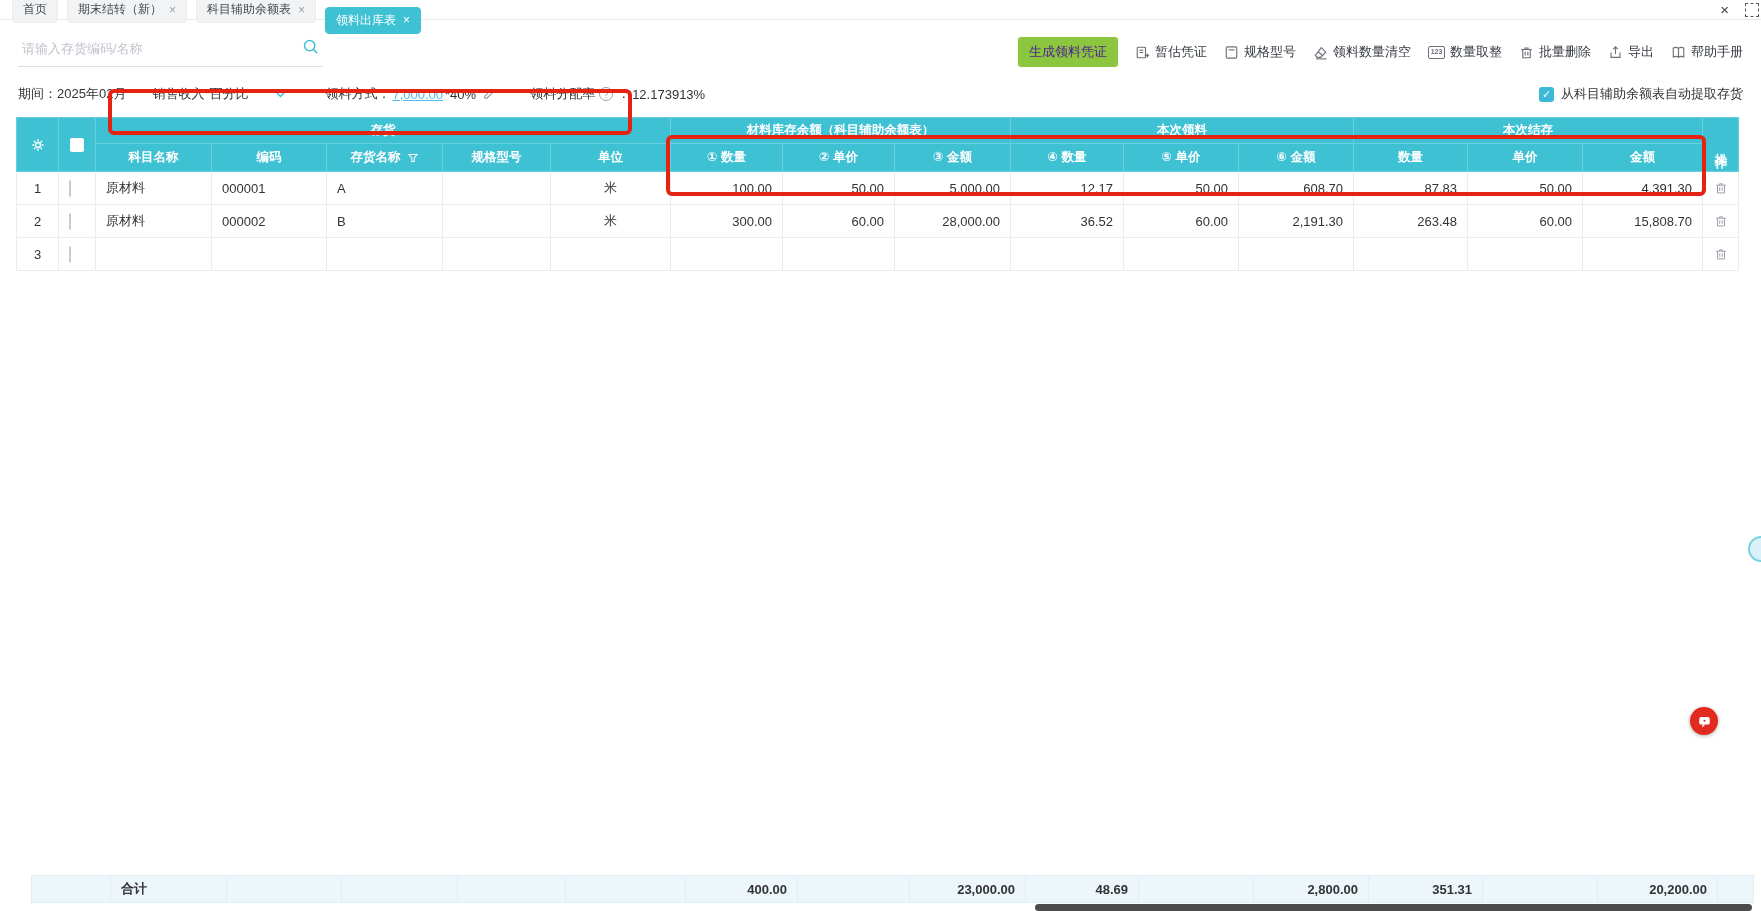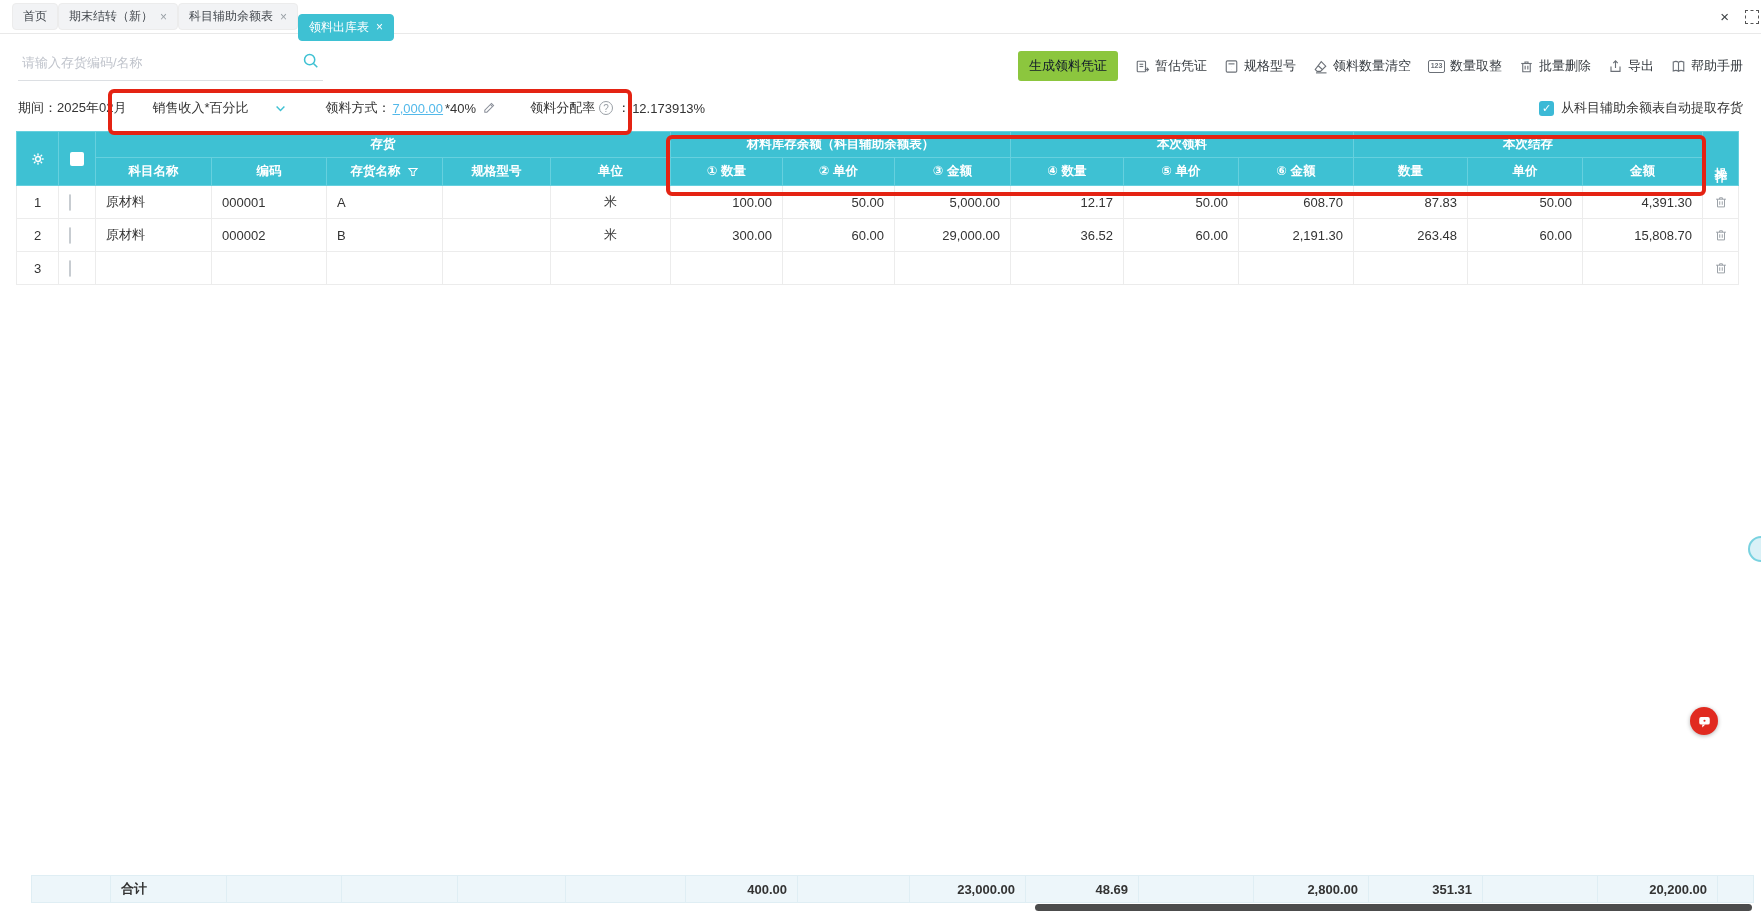--- a/index.html
+++ b/index.html
@@ -2,38 +2,38 @@
 <html><head>
 <meta charset="utf-8">
 <style>
   * { box-sizing: border-box; margin: 0; padding: 0; }
   html,body { width:1761px; height:911px; overflow:hidden; }
   body {
     font-family:"Liberation Sans","DejaVu Sans",sans-serif;
     color:#333; background:#fff; position:relative; font-size:13px;
   }
   
-  .tabbar { height:34px; background:#fff; border-bottom:1px solid #e9e9e9;
-            display:flex; align-items:center; padding:0 12px; }
+  .tabbar { height:20px; background:#fff; border-bottom:1px solid #e9e9e9;
+            display:flex; align-items:center; padding:0 12px; gap:9px; }
   .tab { background:#f2f3f5; border:1px solid #ececec; border-radius:4px; padding:4px 10px;
          font-size:12px; color:#454a50; display:flex; align-items:center; gap:7px; cursor:pointer; white-space:nowrap; }
   .tab .x { color:#9aa0a6; font-size:12px; line-height:1; }
   .tab.active { background:#3ec1d3; border-color:#3ec1d3; color:#fff;margin-top:21px; }
   .tab.active .x { color:#fff; }
   .tabbar-right { margin-left:auto; display:flex; align-items:center; gap:16px; color:#3c4043; }
   .winicon { font-size:15px; cursor:pointer; }
   .frag { width:14px; height:14px; border:1.5px dashed #555; margin-right:-10px; }
 
   
   .search-row { display:flex; padding:17px 18px 4px 18px; }
   .search-box { width:305px; border-bottom:1px solid #dcdfe3; display:flex; align-items:center; padding:0 4px 7px 4px; }
   .search-box input { border:none; outline:none; flex:1; font-size:13px; color:#333; background:transparent; }
   .search-box input::placeholder { color:#c0c4cc; }
   .toolbar { margin-left:auto; display:flex; align-items:center; gap:17px; color:#363b40; }
-  .btn-green { background:#8cc63e; color:#0f172a; border:none; border-radius:3px;
+  .btn-green { background:#8cc63e; color:#4c1d95; border:none; border-radius:3px;
                padding:6px 11px; font-size:13px; cursor:pointer; font-family:inherit; }
   .tool { display:flex; align-items:center; gap:5px; cursor:pointer; white-space:nowrap; }
   .tool svg { display:block; }
   .icon123 { width:17px; height:13px; border:1.3px solid #6b7077; border-radius:2px;
              font-size:7px; line-height:10px; text-align:center; color:#6b7077; font-weight:bold; }
 
   
   .filter-row { display:flex; align-items:center; padding:14px 18px 14px 18px; position:relative; }
   .lbl { color:#333; }
   .sel { display:flex; align-items:center; gap:26px; margin-left:26px; cursor:pointer; }
@@ -323,21 +323,21 @@
     <tr>
       <td class="ctr">2</td>
       <td><span class="rowcb"></span></td>
       <td>原材料</td>
       <td>000002</td>
       <td>B</td>
       <td></td>
       <td class="ctr">米</td>
       <td class="num">300.00</td>
       <td class="num">60.00</td>
-      <td class="num">29,000.00</td>
+      <td class="num">28,000.00</td>
       <td class="num">36.52</td>
       <td class="num">60.00</td>
       <td class="num">2,191.30</td>
       <td class="num">263.48</td>
       <td class="num">60.00</td>
       <td class="num">15,808.70</td>
       <td>
         <span class="trashbtn">
           <svg width="14" height="14" viewBox="0 0 20 20" fill="none" stroke="#9aa0a6" stroke-width="1.4">
             <path d="M5 6 L5 17 L15 17 L15 6"></path>

